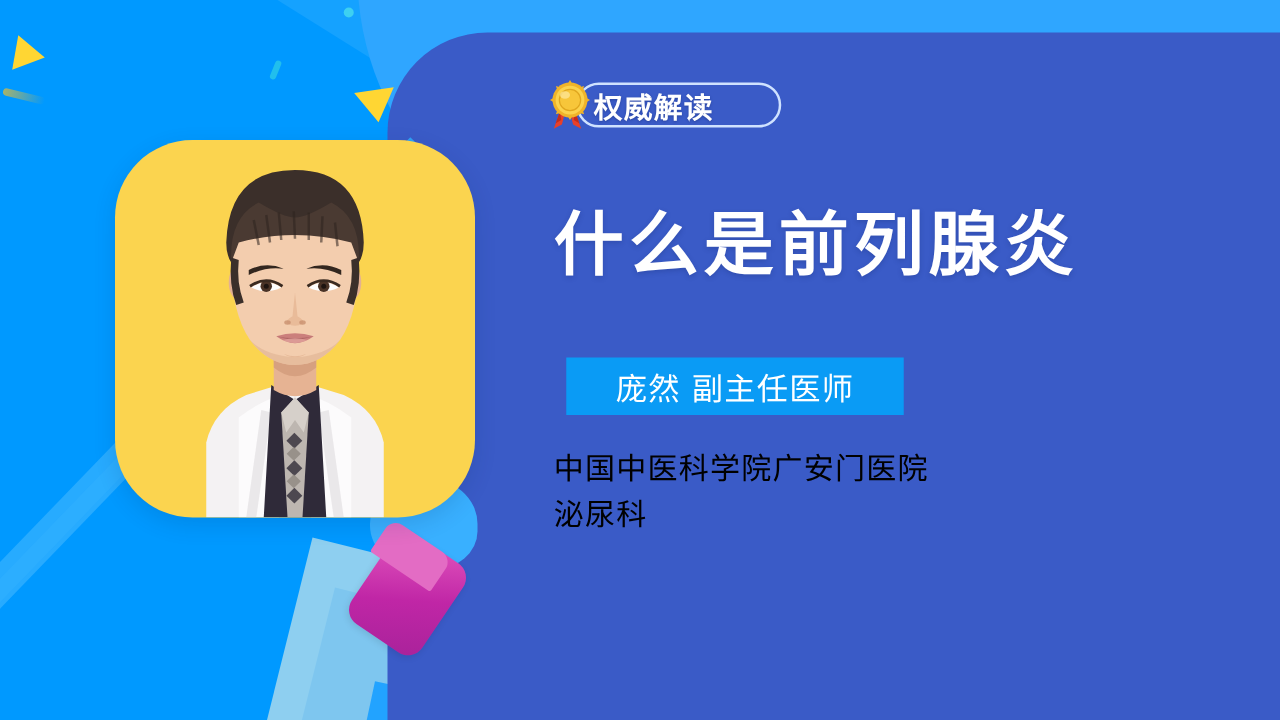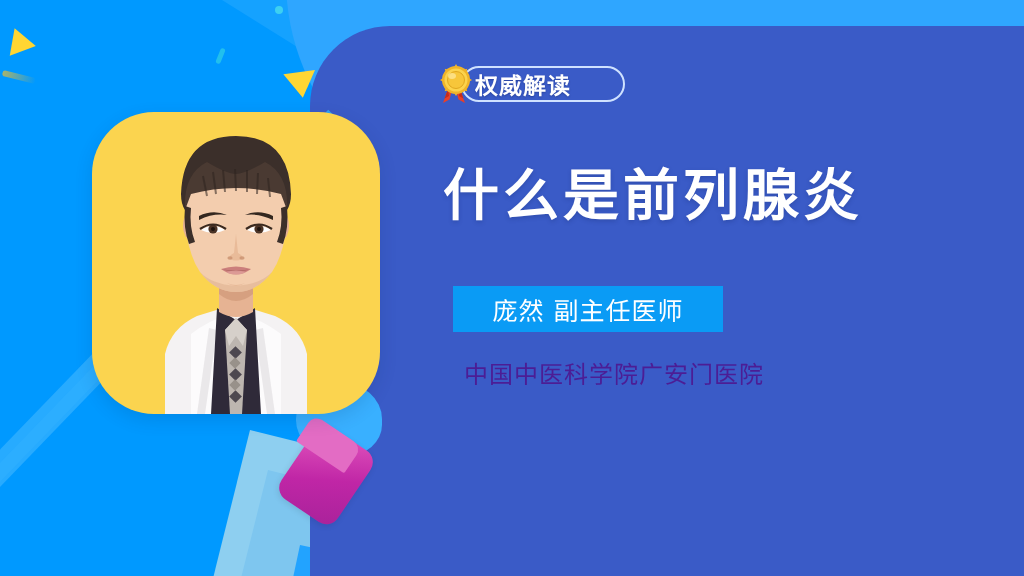--- a/index.html
+++ b/index.html
@@ -192,22 +192,21 @@
     display:flex;align-items:center;justify-content:center;
   }
   .name-tag span{
     font-size:25px;color:#ffffff;
     letter-spacing:1px;white-space:nowrap;
     font-family:"DejaVu Sans","Liberation Sans",sans-serif;
   }
   .affil{
     position:absolute;left:443px;top:357px;
     width:342px;
-    text-align:center;
-    color:#4c1d95;
+    color:#000000;
     font-size:24px;
     line-height:37px;
     letter-spacing:1px;
     font-family:"DejaVu Sans","Liberation Sans",sans-serif;
   }
   .affil div{white-space:nowrap;}
 </style>
 </head>
 <body>
 
@@ -347,15 +346,16 @@
   </div>
 
   <div class="headline">什么是前列腺炎</div>
 
   <div class="name-tag">
     <span>庞然 副主任医师</span>
   </div>
 
   <div class="affil">
     <div>中国中医科学院广安门医院</div>
+    <div>泌尿科</div>
   </div>
 
 </div>
 
 </body></html>

